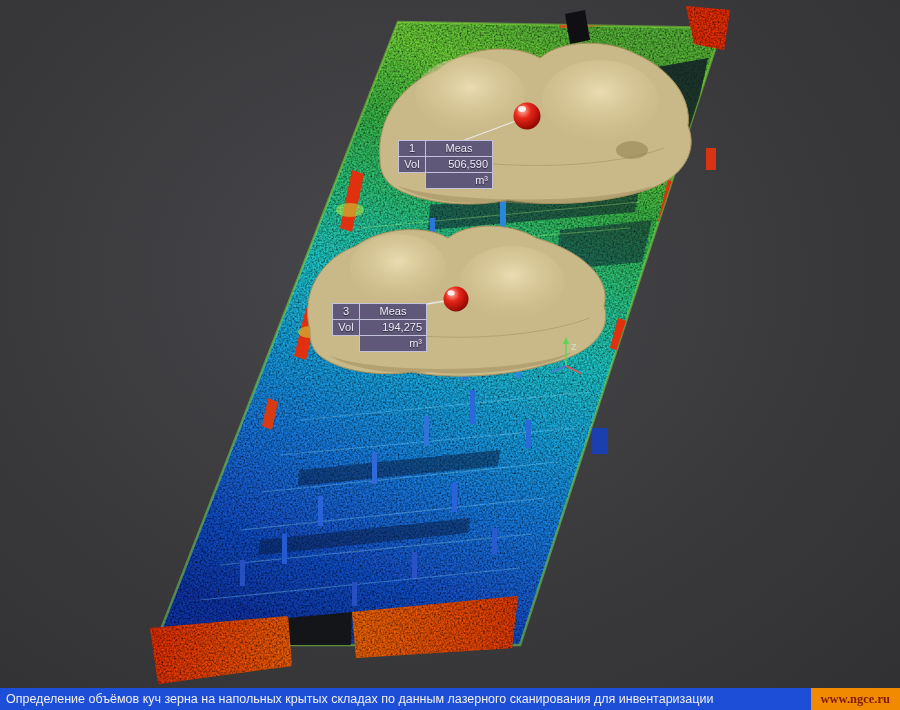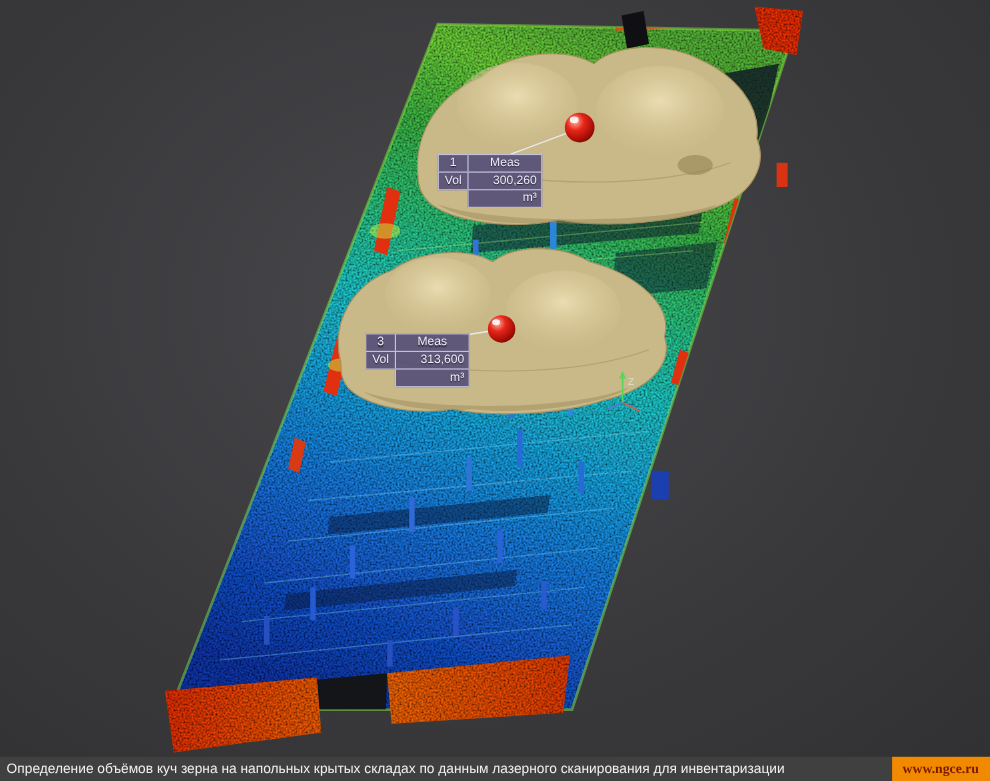--- a/index.html
+++ b/index.html
@@ -29,21 +29,21 @@
   }
   .mcell + .mcell{margin-left:-1px;}
   .c1{width:18px;text-align:center;}
   .c2{width:58px;}
   .center{text-align:center;}
   .right{text-align:right;}
   .ghost{visibility:hidden;}
   
   .footer{
     position:absolute;left:0;bottom:0;width:900px;height:22px;
-    background:#404040;display:flex;align-items:center;z-index:10;
+    background:#1d4ed8;display:flex;align-items:center;z-index:10;
   }
   .footer .caption{
     color:#efefef;font-size:12.5px;padding-left:6px;white-space:nowrap;
   }
   .footer .site{
     margin-left:auto;height:22px;line-height:22px;
     background:#f28a00;color:#7c1a00;font-size:12.5px;
     padding:0 10px;font-weight:bold;font-family:Liberation Serif, serif;
   }
 </style>
@@ -205,36 +205,36 @@
 </svg>
 </div>
 
 <div class="meas-box" style="left:398px;top:140px;">
   <div class="mrow">
     <span class="mcell c1">1</span>
     <span class="mcell c2 center">Meas</span>
   </div>
   <div class="mrow">
     <span class="mcell c1">Vol</span>
-    <span class="mcell c2 right">300,260</span>
+    <span class="mcell c2 right">506,590</span>
   </div>
   <div class="mrow">
     <span class="mcell c1 ghost"></span>
     <span class="mcell c2 right">m³</span>
   </div>
 </div>
 
 <div class="meas-box" style="left:332px;top:303px;">
   <div class="mrow">
     <span class="mcell c1">3</span>
     <span class="mcell c2 center">Meas</span>
   </div>
   <div class="mrow">
     <span class="mcell c1">Vol</span>
-    <span class="mcell c2 right">313,600</span>
+    <span class="mcell c2 right">194,275</span>
   </div>
   <div class="mrow">
     <span class="mcell c1 ghost"></span>
     <span class="mcell c2 right">m³</span>
   </div>
 </div>
 
 <div class="footer">
   <span class="caption">Определение объёмов куч зерна на напольных крытых складах по данным лазерного сканирования для инвентаризации</span>
   <span class="site">www.ngce.ru</span>

